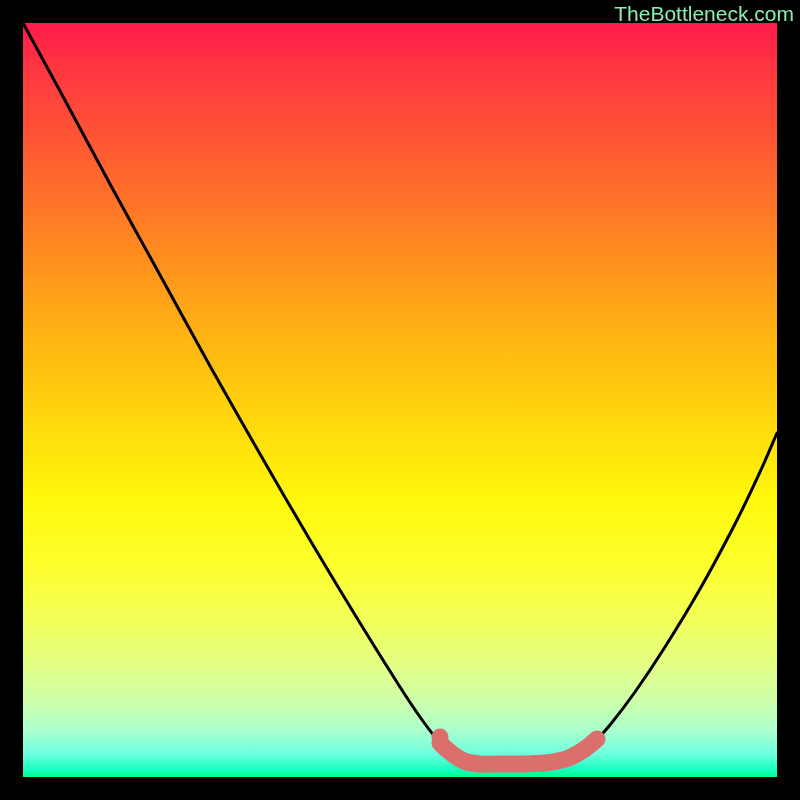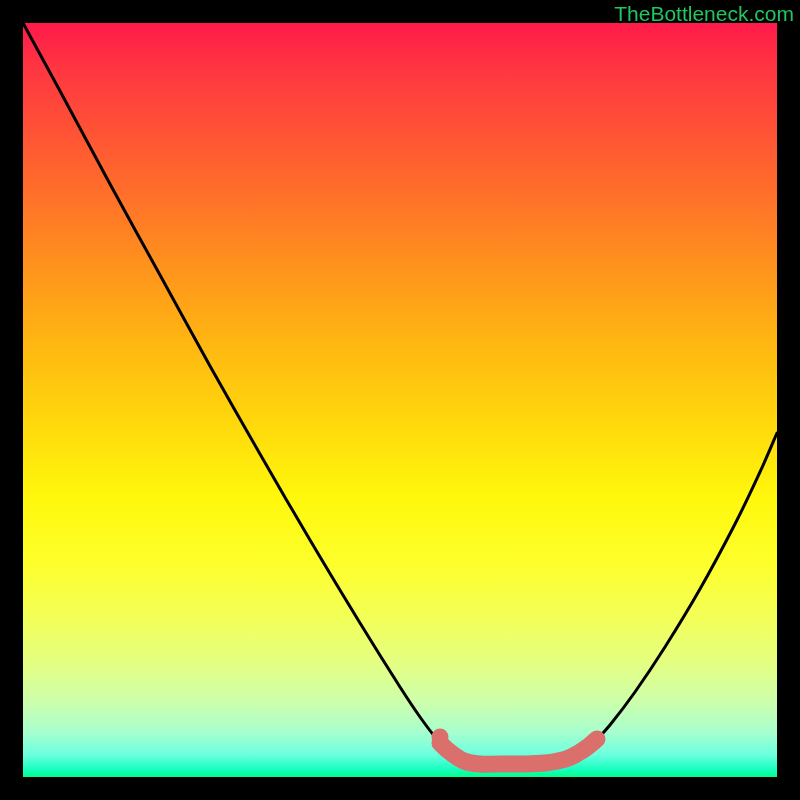--- a/index.html
+++ b/index.html
@@ -34,21 +34,21 @@
       #18ffbf 99%,
       #00ff8a 100%
     );
   }
   .watermark {
     position: absolute;
     top: 2px;
     right: 6px;
     font-family: Arial, Helvetica, sans-serif;
     font-size: 21px;
-    color: #22c55e;
+    color: #86efac;
     letter-spacing: 0px;
   }
   svg {
     position: absolute;
     left: 0;
     top: 0;
   }
 </style>
 </head>
 <body>

